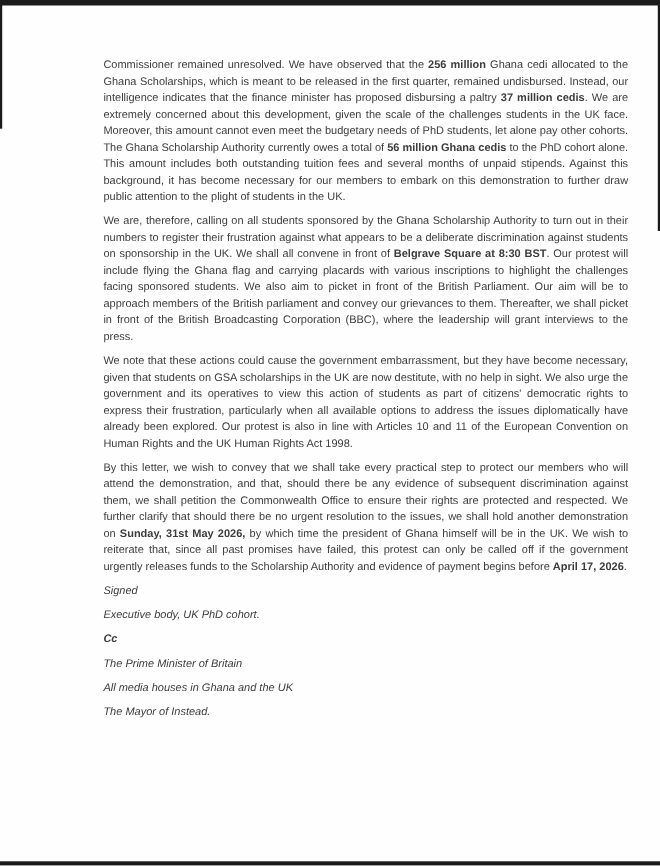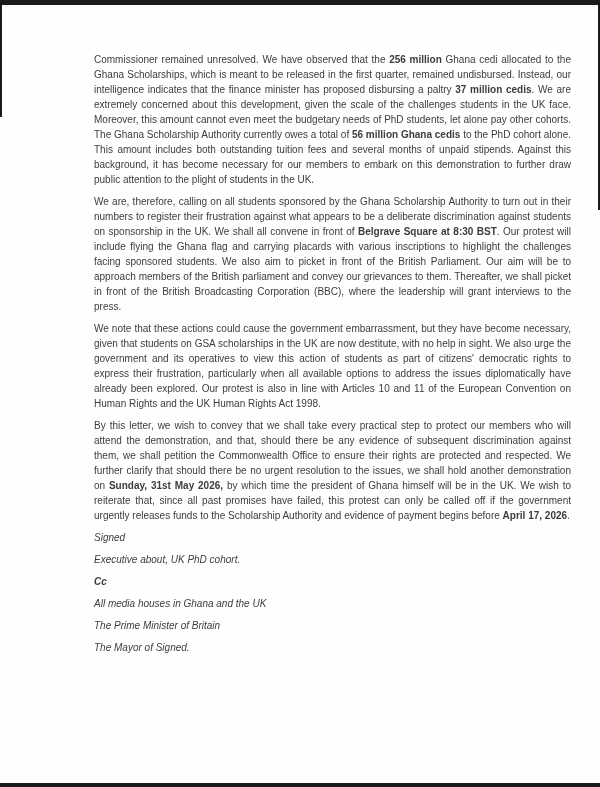--- a/index.html
+++ b/index.html
@@ -58,25 +58,25 @@
     <p class="para"><span>Commissioner remained unresolved. We have observed that the </span><span class="b">256 million</span><span> Ghana cedi allocated to the Ghana Scholarships, which is meant to be released in the first quarter, remained undisbursed. Instead, our intelligence indicates that the finance minister has proposed disbursing a paltry </span><span class="b">37 million cedis</span><span>. We are extremely concerned about this development, given the scale of the challenges students in the UK face. Moreover, this amount cannot even meet the budgetary needs of PhD students, let alone pay other cohorts. The Ghana Scholarship Authority currently owes a total of </span><span class="b">56 million Ghana cedis</span><span> to the PhD cohort alone. This amount includes both outstanding tuition fees and several months of unpaid stipends. Against this background, it has become necessary for our members to embark on this demonstration to further draw public attention to the plight of students in the UK.</span></p>
 
     <p class="para"><span>We are, therefore, calling on all students sponsored by the Ghana Scholarship Authority to turn out in their numbers to register their frustration against what appears to be a deliberate discrimination against students on sponsorship in the UK. We shall all convene in front of </span><span class="b">Belgrave Square at 8:30 BST</span><span>. Our protest will include flying the Ghana flag and carrying placards with various inscriptions to highlight the challenges facing sponsored students. We also aim to picket in front of the British Parliament. Our aim will be to approach members of the British parliament and convey our grievances to them. Thereafter, we shall picket in front of the British Broadcasting Corporation (BBC), where the leadership will grant interviews to the press.</span></p>
 
     <p class="para"><span>We note that these actions could cause the government embarrassment, but they have become necessary, given that students on GSA scholarships in the UK are now destitute, with no help in sight. We also urge the government and its operatives to view this action of students as part of citizens' democratic rights to express their frustration, particularly when all available options to address the issues diplomatically have already been explored. Our protest is also in line with Articles 10 and 11 of the European Convention on Human Rights and the UK Human Rights Act 1998.</span></p>
 
     <p class="para"><span>By this letter, we wish to convey that we shall take every practical step to protect our members who will attend the demonstration, and that, should there be any evidence of subsequent discrimination against them, we shall petition the Commonwealth Office to ensure their rights are protected and respected. We further clarify that should there be no urgent resolution to the issues, we shall hold another demonstration on </span><span class="b">Sunday, 31st May 2026,</span><span> by which time the president of Ghana himself will be in the UK. We wish to reiterate that, since all past promises have failed, this protest can only be called off if the government urgently releases funds to the Scholarship Authority and evidence of payment begins before </span><span class="b">April 17, 2026</span><span>.</span></p>
 
     <p class="line"><span>Signed</span></p>
 
-    <p class="line"><span>Executive about, UK PhD cohort.</span></p>
+    <p class="line"><span>Executive body, UK PhD cohort.</span></p>
 
     <p class="line"><span class="b">Cc</span></p>
 
+    <p class="line"><span>The Prime Minister of Britain</span></p>
+
     <p class="line"><span>All media houses in Ghana and the UK</span></p>
 
-    <p class="line"><span>The Prime Minister of Britain</span></p>
-
-    <p class="line"><span>The Mayor of Signed.</span></p>
+    <p class="line"><span>The Mayor of Instead.</span></p>
 
 
   </div>
 </div>
 
 </body></html>

